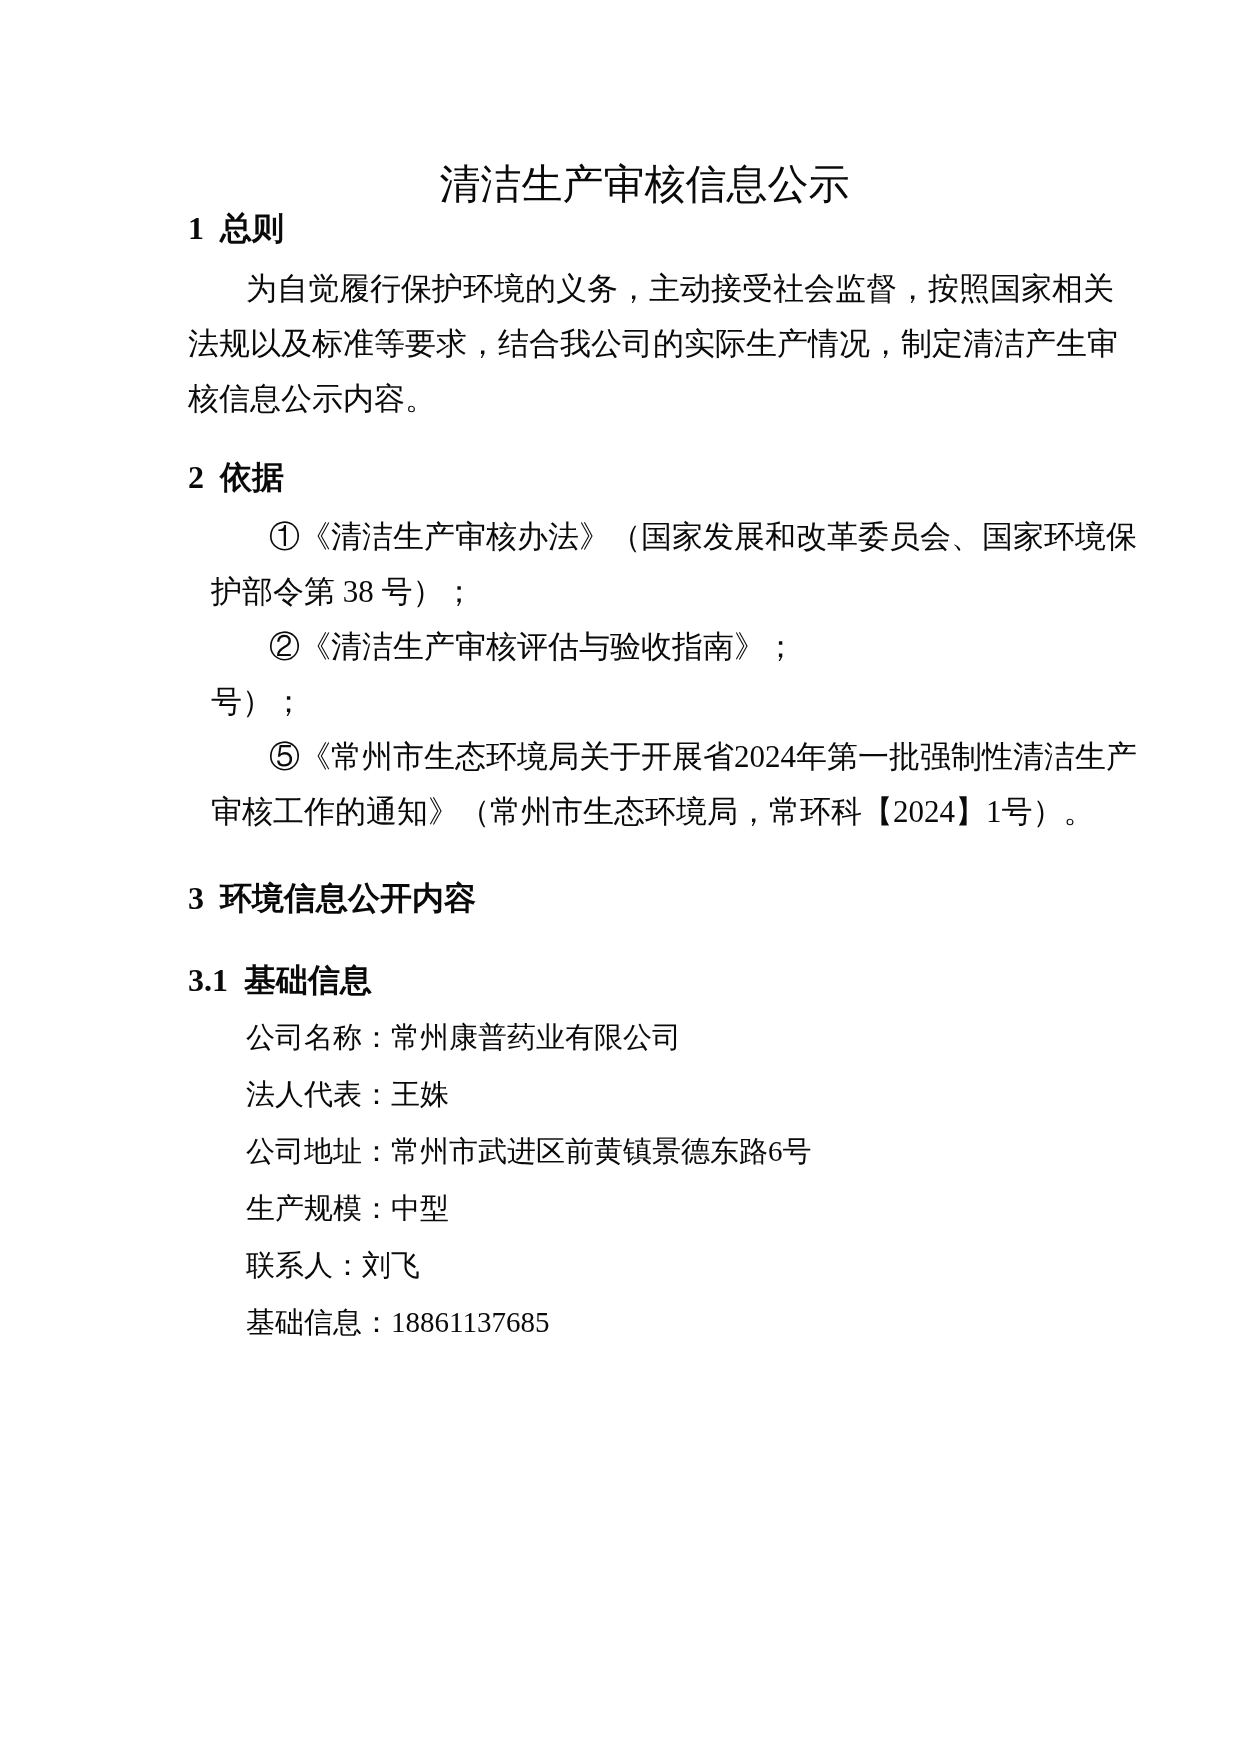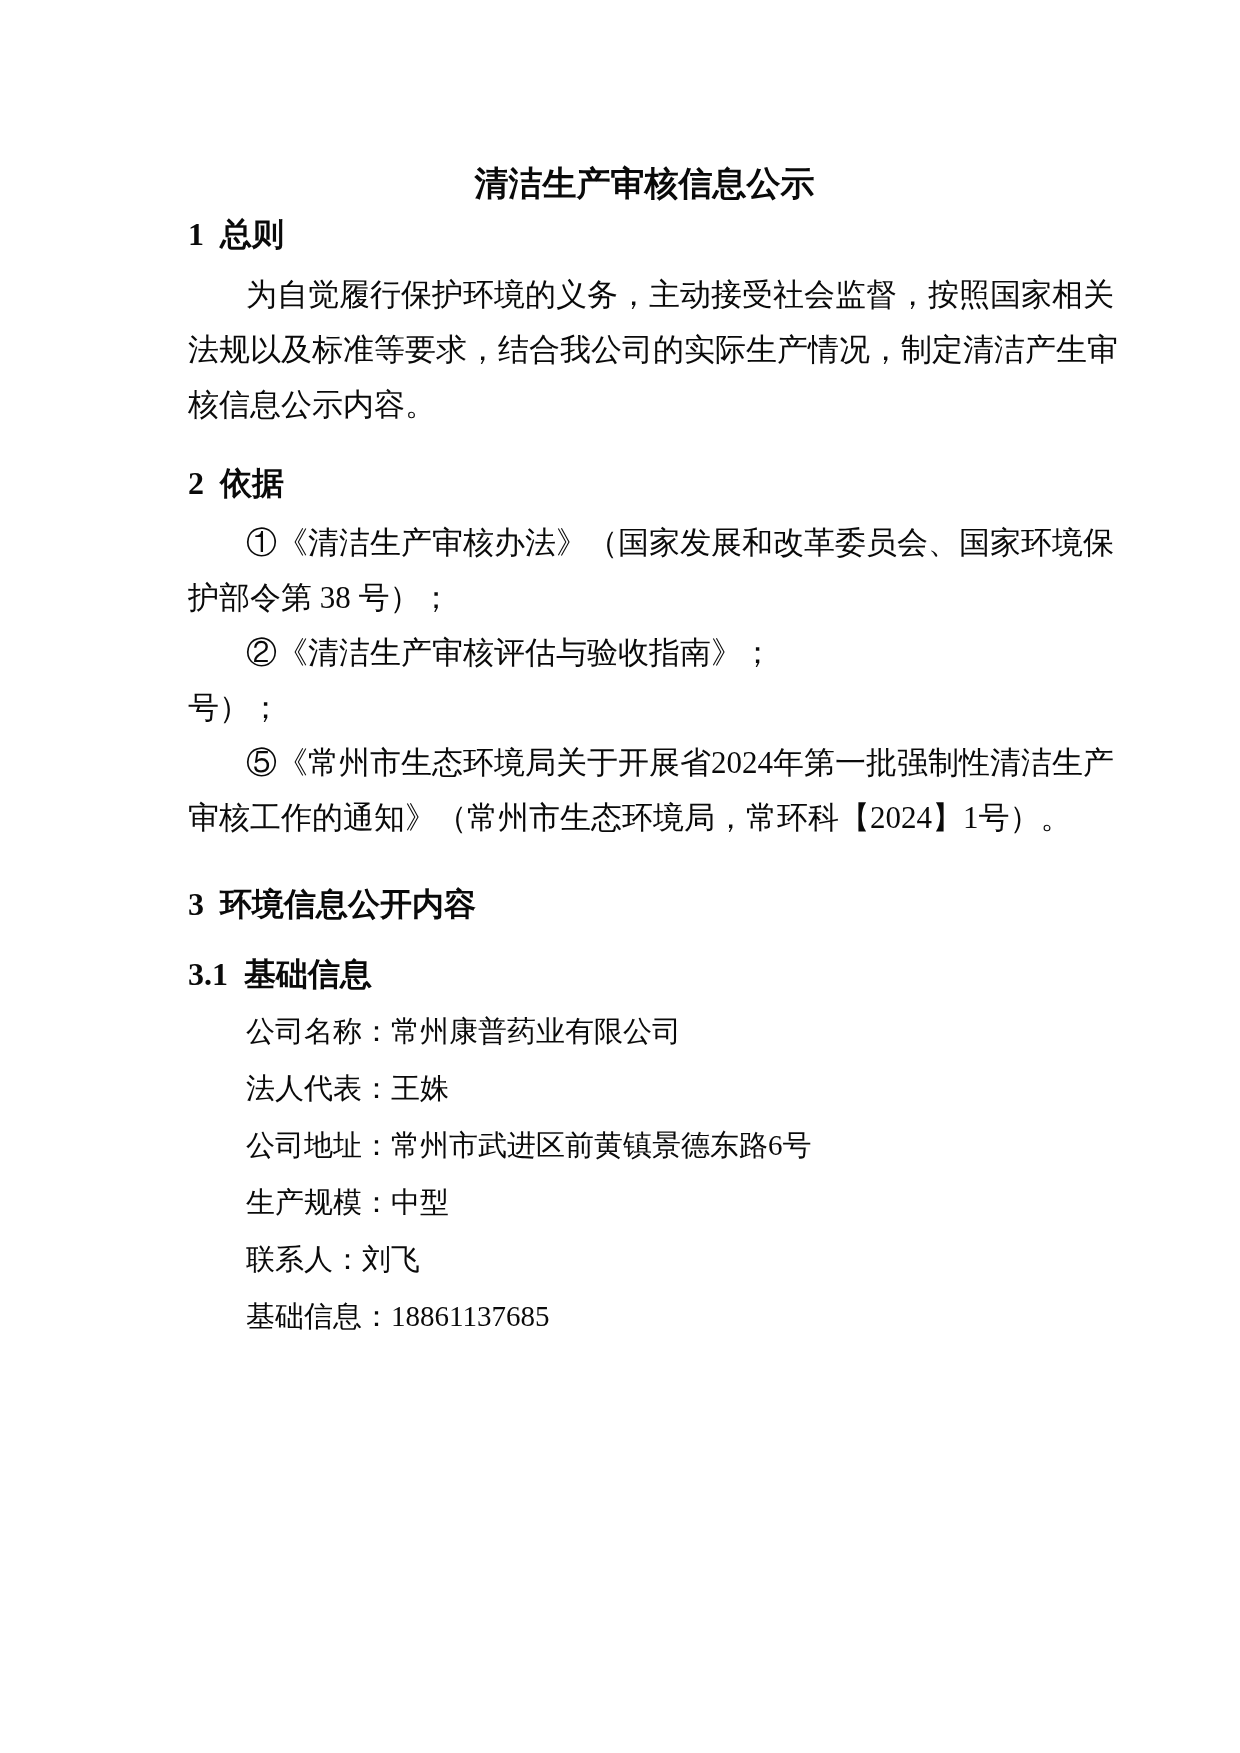--- a/index.html
+++ b/index.html
@@ -13,40 +13,40 @@
     height: 1753px;
     margin: 0 auto;
     background: #ffffff;
     box-sizing: border-box;
     padding: 0 187px 0 188px;
     overflow: hidden;
     font-family: "Liberation Serif", "DejaVu Serif", serif;
     color: #0a0a0a;
   }
   .title {
-    margin: 162px 0 6px 48px;
-    font-size: 34px;
+    margin: 162px 0 0 48px;
+    font-size: 41px;
     line-height: 44px;
-    font-weight: 700;
+    font-weight: 400;
     text-align: center;
     white-space: nowrap;
   }
   .h {
     font-size: 32px;
     line-height: 44px;
     font-weight: 700;
     white-space: nowrap;
   }
   .h .num { display: inline-block; margin-right: 16px; }
   .h1-general { }
   .h2-basis   { margin-top: 29px; }
   .h3-open    { margin-top: 37px; }
-  .h31-basic  { margin-top: 26px; }
+  .h31-basic  { margin-top: 38px; }
   .para { margin-top: 11px; }
-  .refs { margin-top: 10px; }
+  .refs { margin-top: 10px; margin-left: 23px; }
   .line {
     font-size: 31px;
     line-height: 55px;
     white-space: nowrap;
   }
   .indent { padding-left: 58px; }
   .info { margin-top: 7px; }
   .info-line {
     font-size: 29px;
     line-height: 57px;

